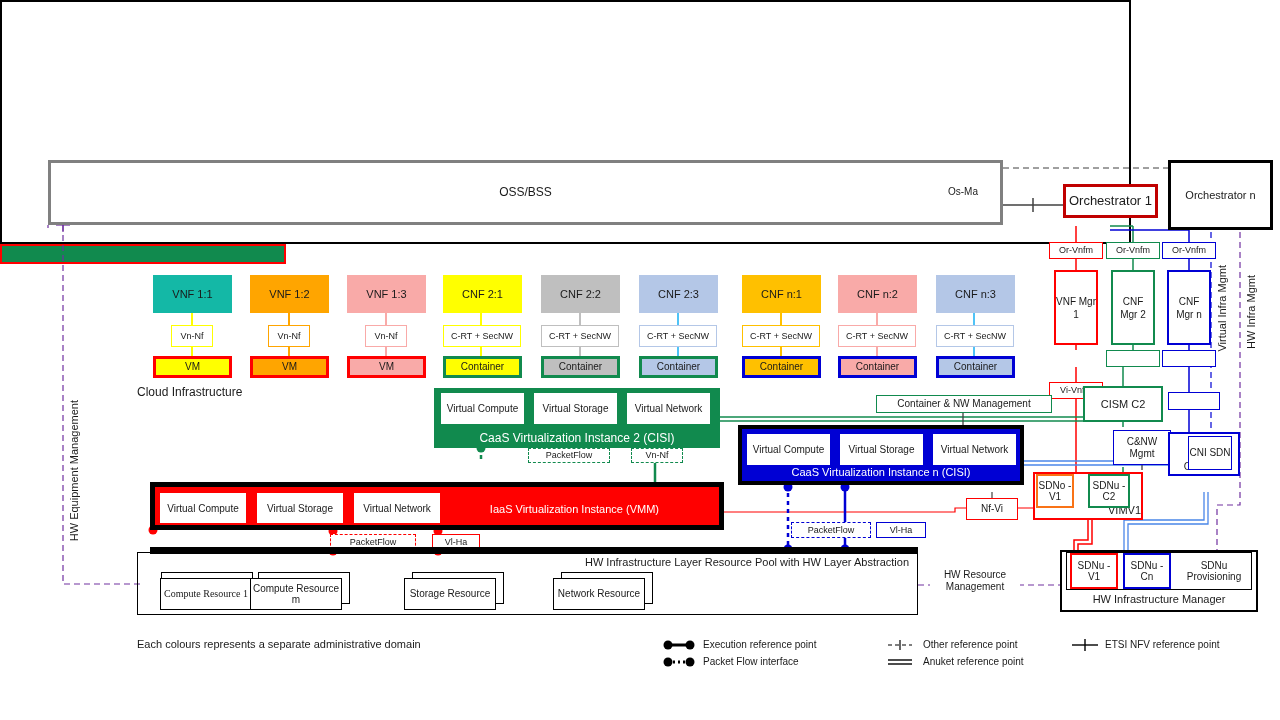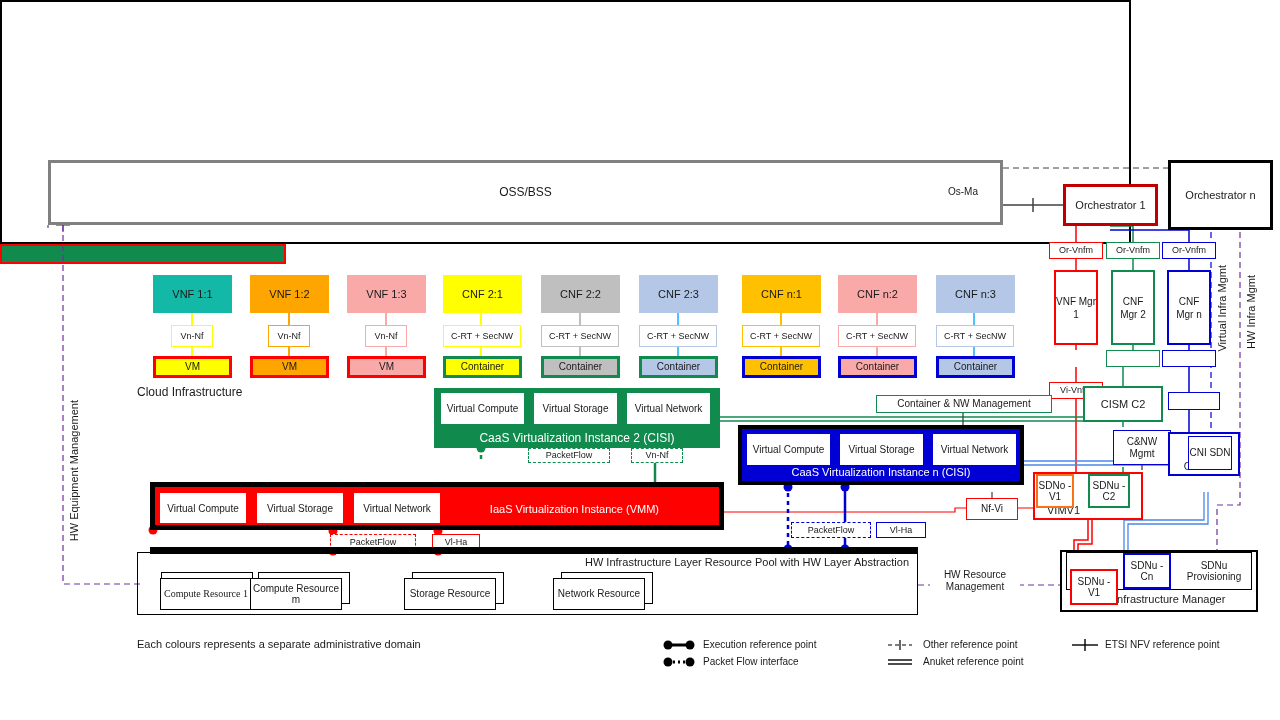--- a/index.html
+++ b/index.html
@@ -13,22 +13,22 @@
   .box {
     position:absolute; display:flex; align-items:center; justify-content:center;
     text-align:center; line-height:1.15; background:#fff;
   }
   
   #ossbss {
     left:48px; top:160px; width:955px; height:65px;
     border:3px solid #808080; font-size:12px; color:#1a1a1a;
   }
   #orch1 {
-    left:1063px; top:184px; width:95px; height:42px;
-    border:3px solid #c00000; font-size:11px;
+    left:1063px; top:184px; width:95px; height:34px;
+    border:3px solid #c00000; font-size:13px;
   }
   #orchn {
     left:1168px; top:160px; width:105px; height:70px;
     border:3px solid #000000; font-size:11px;
   }
   .osma-lbl { position:absolute; left:948px; top:186px; font-size:10px; }
 
   
   .nf {
     height:38px; top:275px; width:79px; font-size:11px; border:0;
@@ -88,28 +88,28 @@
 
   #cismc2 { left:1083px; top:386px; width:80px; height:36px; border:2px solid #118a4e; font-size:11px; }
   #cnw { left:1113px; top:430px; width:58px; height:35px; border:1px solid #0000d4; font-size:10px; line-height:1.15; }
   #cismcn { left:1168px; top:432px; width:72px; height:44px; border:2px solid #0000d4; font-size:10px; }
   #cismcn .t { position:absolute; left:0; right:0; bottom:2px; text-align:center; }
   #cnisdn  { left:1188px; top:436px; width:44px; height:34px; border:1px solid #0000d4; font-size:10px; line-height:1.15;}
   #contnw  { left:876px; top:395px; width:176px; height:18px; border:1px solid #118a4e; font-size:10px; }
   #nfvi    { left:966px; top:498px; width:52px; height:22px; border:1px solid #ff0000; font-size:10px; }
 
   #vimv1 { left:1033px; top:472px; width:110px; height:48px; border:2px solid #ff0000; font-size:11px; }
-  #vimv1 .t { position:absolute; left:12px; right:0; bottom:1px; text-align:left; }
+  #vimv1 .t { position:absolute; left:4px; right:0; bottom:1px; text-align:right; }
   #sdnov1 { left:1036px; top:474px; width:38px; height:34px; border:2px solid #f97316; font-size:10px; line-height:1.15; }
   #sdnuc2 { left:1088px; top:474px; width:42px; height:34px; border:2px solid #118a4e; font-size:10px; line-height:1.15; }
 
   #hwim { left:1060px; top:550px; width:198px; height:62px; border:2px solid #000; font-size:11px; }
   #hwim .t { position:absolute; left:0; right:0; bottom:4px; text-align:center; }
   #hwim-inner { position:absolute; left:1066px; top:552px; width:186px; height:38px; border:1px solid #000; }
-  #sdnuv1b { left:1070px; top:553px; width:48px; height:36px; border:2px solid #ff0000; font-size:10px; line-height:1.15;margin-top:16px; }
+  #sdnuv1b { left:1070px; top:553px; width:48px; height:36px; border:2px solid #ff0000; font-size:10px; line-height:1.15; }
   #sdnucnb { left:1123px; top:553px; width:48px; height:36px; border:2px solid #0000d4; font-size:10px; line-height:1.15; }
   #sdnuprov{ left:1178px; top:553px; width:72px; height:36px; font-size:10px; line-height:1.15; }
   #sdnuprov-bar { position:absolute; left:1178px; top:550px; width:72px; height:6px; background:#000; }
 
   
   .vlabel { position:absolute; writing-mode:vertical-rl; transform:rotate(180deg);
             font-size:11px; white-space:nowrap; }
 
   
   #legend { position:absolute; left:655px; top:638px; width:620px; height:36px; font-size:10px; }

